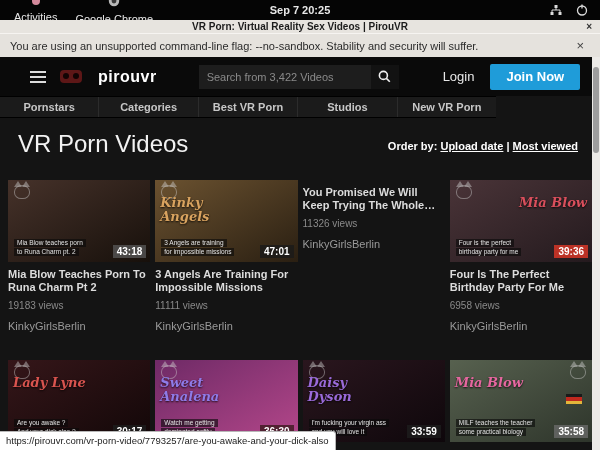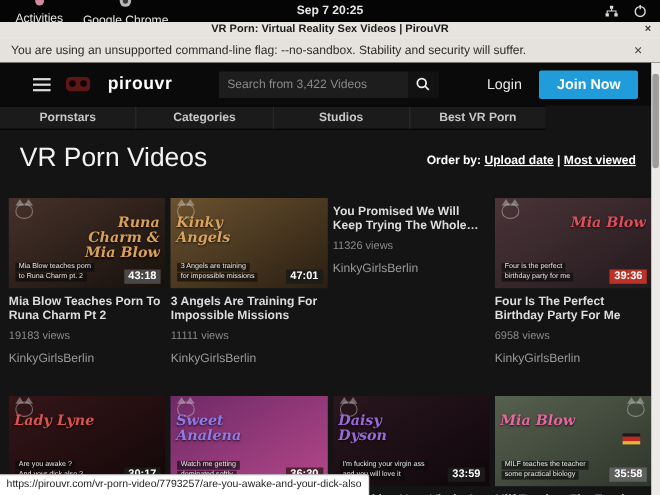--- a/index.html
+++ b/index.html
@@ -157,40 +157,40 @@
         </svg>
       </button>
     </div>
     <span class="login">Login</span>
     <button class="join" style="background: rgb(31, 156, 217);">Join Now</button>
   </div>
 
   <div id="nav" class="abs">
     <div class="nav-item">Pornstars</div>
     <div class="nav-item">Categories</div>
+    <div class="nav-item">Best VR Porn</div>
     <div class="nav-item">Studios</div>
-    <div class="nav-item">Best VR Porn</div>
+    <div class="nav-item">New VR Porn</div>
   </div>
 
   <div id="pagehead" class="abs">
     <div class="page-title">VR Porn Videos</div>
     <div class="orderby">
       <span>Order by:</span>
       <a>Upload date</a>
       <span>|</span>
       <a>Most viewed</a>
     </div>
   </div>
 
   <div id="grid" class="abs">
 
     <div class="card">
       <div class="thumb" style="background: linear-gradient(150deg, rgb(70, 50, 42), rgb(23, 16, 11));">
         <span class="mask"></span>
-        <span class="overlay-name" style="color: rgb(217, 160, 90);">Runa Charm &amp; Mia Blow</span>
         <span class="mini-cap">
             <span>Mia Blow teaches porn</span>
             <span>to Runa Charm pt. 2</span>
           </span>
         <span class="duration" style="background: rgba(90, 90, 90, 0.75);">43:18</span>
       </div>
       <div class="vtitle">Mia Blow Teaches Porn To Runa Charm Pt 2</div>
       <div class="views">19183 views</div>
       <div class="studio">KinkyGirlsBerlin</div>
     </div>

